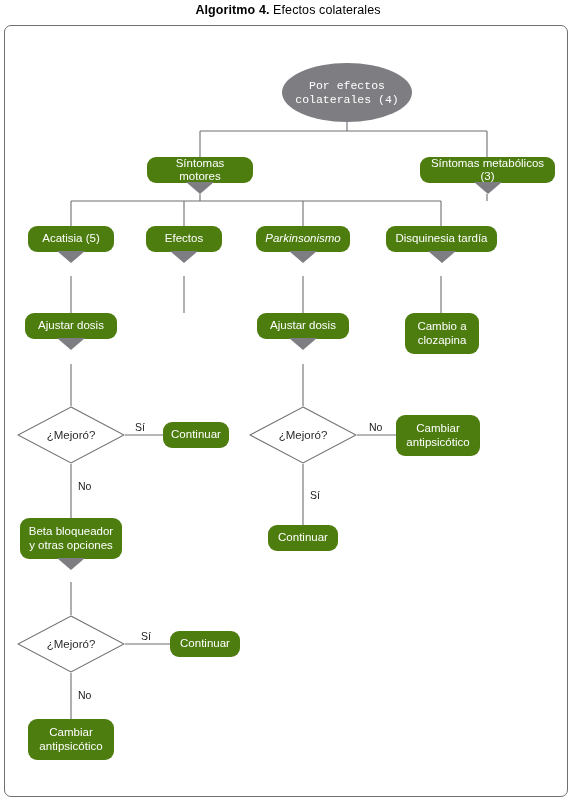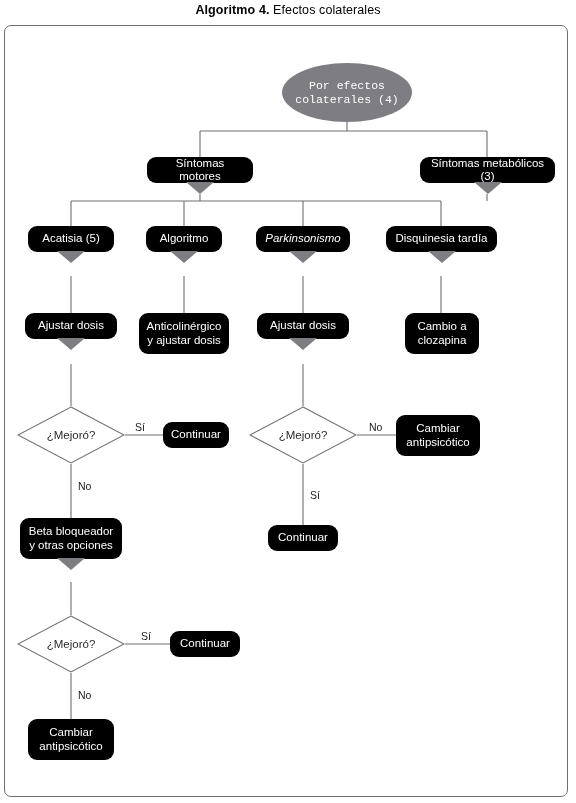--- a/index.html
+++ b/index.html
@@ -42,21 +42,21 @@
     background: #fff;
   }
   svg#lines {
     position: absolute;
     left: 0; top: 0;
     width: 576px; height: 803px;
     pointer-events: none;
   }
   .node {
     position: absolute;
-    background: #000000;
+    background: #4d7c0f;
     color: #ffffff;
     border-radius: 9px;
     display: flex;
     align-items: center;
     justify-content: center;
     text-align: center;
     font-size: 11.5px;
     line-height: 13.5px;
     box-sizing: border-box;
     padding: 3px 8px;
@@ -175,38 +175,35 @@
 
   <div class="node tail" style="left:420px; top:157px; width:135px; height:26px;">
     <span>Síntomas metabólicos (3)</span>
   </div>
 
   <div class="node tail" style="left:28px; top:226px; width:86px; height:26px;">
     <span>Acatisia (5)</span>
   </div>
 
   <div class="node tail" style="left:146px; top:226px; width:76px; height:26px;">
-    <span>Algoritmo</span>
+    <span>Efectos</span>
   </div>
 
   <div class="node tail" style="left:256px; top:226px; width:94px; height:26px;font-style:italic;">
     <span>Parkinsonismo</span>
   </div>
 
   <div class="node tail" style="left:386px; top:226px; width:111px; height:26px;">
     <span>Disquinesia tardía</span>
   </div>
 
   <div class="node tail" style="left:25px; top:313px; width:92px; height:26px;">
     <span>Ajustar dosis</span>
   </div>
 
-  <div class="node" style="left:139px; top:313px; width:90px; height:41px;">
-    <span>Anticolinérgico y ajustar dosis</span>
-  </div>
 
   <div class="node tail" style="left:257px; top:313px; width:92px; height:26px;">
     <span>Ajustar dosis</span>
   </div>
 
   <div class="node" style="left:405px; top:313px; width:74px; height:41px;">
     <span>Cambio a clozapina</span>
   </div>
 
   <div class="diamond" style="left:17px; top:406px; width:108px; height:58px;">

